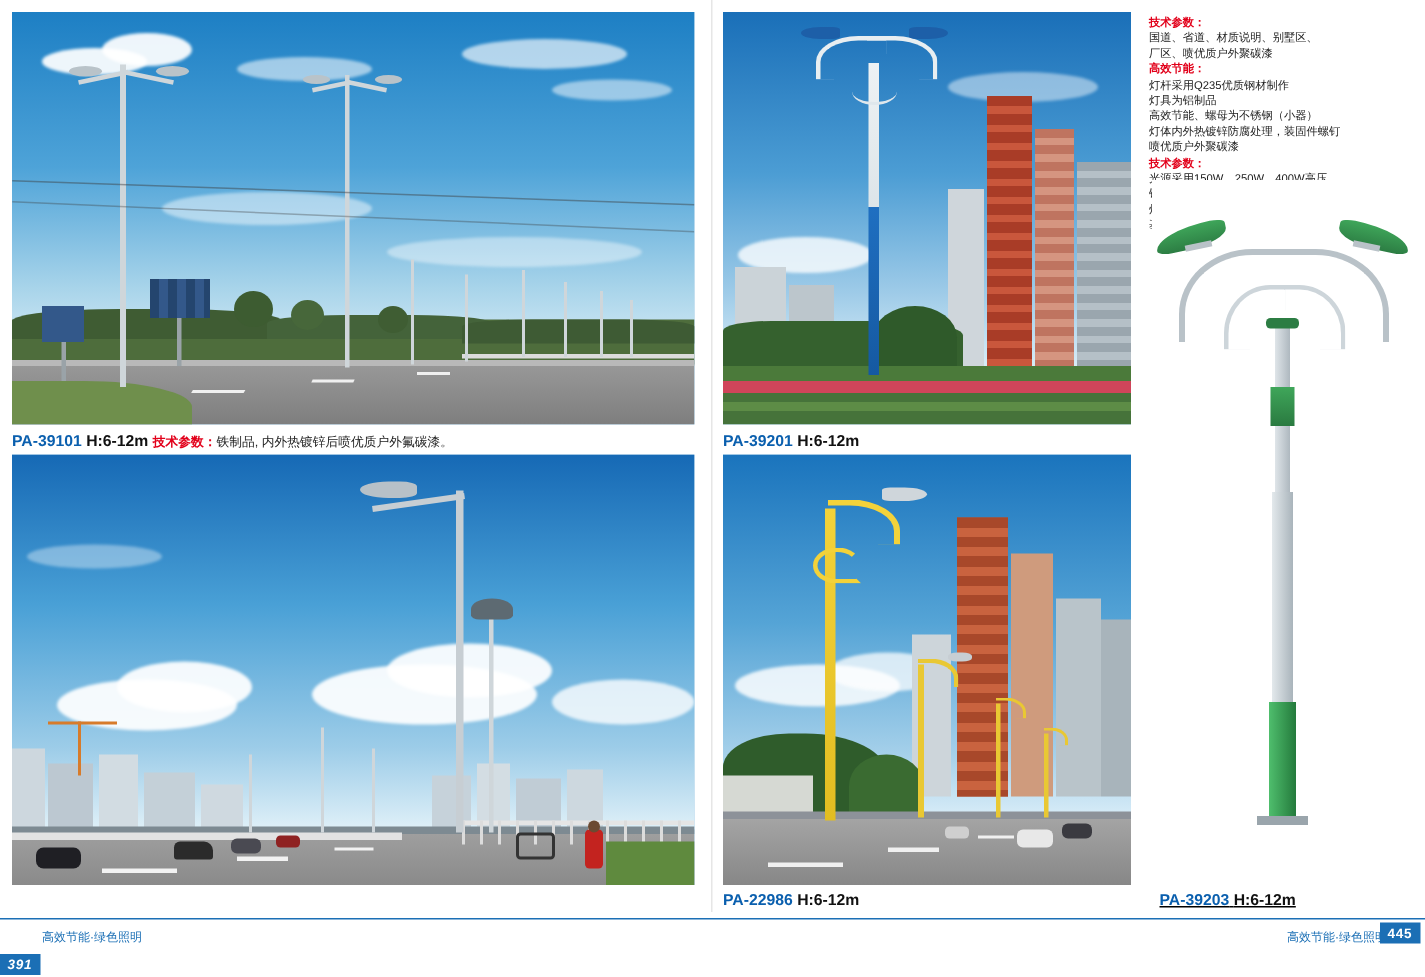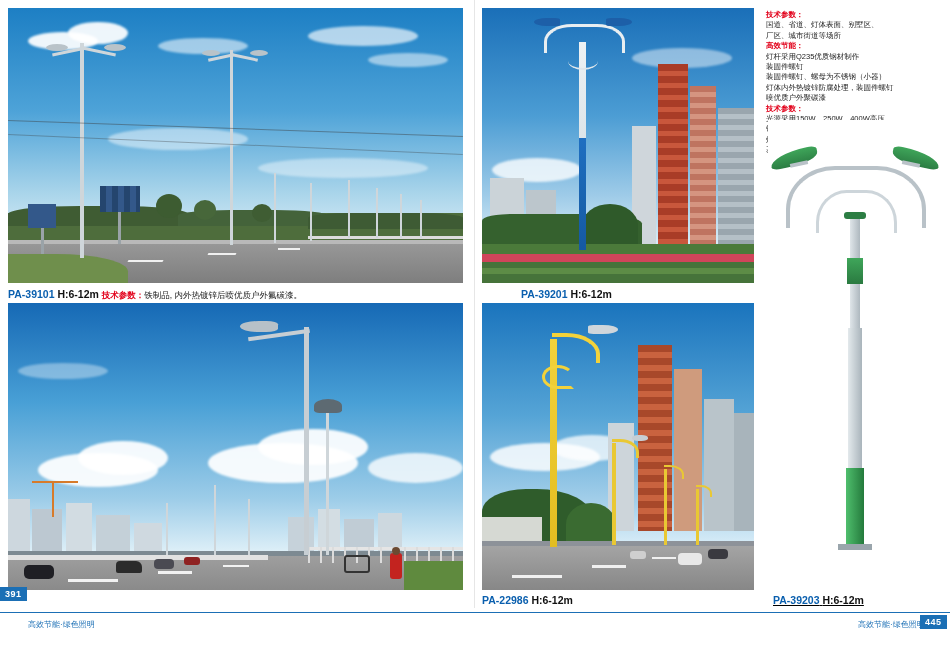--- a/index.html
+++ b/index.html
@@ -293,21 +293,21 @@
     <div style="position:absolute; left:97px; top:34px; width:7px; height:96px; background:linear-gradient(#eef2f4,#dde5e9);"></div>
     <div style="position:absolute; left:97px; top:130px; width:7px; height:112px; background:linear-gradient(#1f6fc1,#1559a1);"></div>
 
     <div style="position:absolute; left:62px; top:16px; width:44px; height:26px; border-top:3px solid #e8eef1; border-left:3px solid #e8eef1; border-radius:60% 0 0 0;"></div>
     <div style="position:absolute; left:96px; top:16px; width:44px; height:26px; border-top:3px solid #e8eef1; border-right:3px solid #e8eef1; border-radius:0 60% 0 0;"></div>
     <div style="position:absolute; left:52px; top:10px; width:26px; height:8px; background:#1d5fa8; border-radius:50% 20% 20% 50%;"></div>
     <div style="position:absolute; left:124px; top:10px; width:26px; height:8px; background:#1d5fa8; border-radius:20% 50% 50% 20%;"></div>
 
     <div style="position:absolute; left:86px; top:44px; width:30px; height:16px; border-bottom:2px solid #dfe7ec; border-radius:0 0 50% 50%;"></div>
   </div>
-  <div class="caption" style="left:482px; top:288px;margin-left:39px;">
+  <div class="caption" style="left:482px; top:288px;">
     <span class="code">PA-39201</span>
     <span class="hval">H:6-12m</span>
   </div>
 
   <div class="photo" style="left:482px; top:303px; width:272px; height:287px;">
     <div class="sky2" style="height:250px; background:linear-gradient(#1a74bd 0%, #55a4d6 45%, #a5d0ea 80%, #e2f2fa 100%);"></div>
     <div class="cloud" style="left:8px; top:140px; width:110px; height:28px; opacity:.9;"></div>
     <div class="cloud" style="left:70px; top:132px; width:80px; height:26px; opacity:.8;"></div>
 
     <div style="position:absolute; left:156px; top:42px; width:34px; height:186px; background:#b8512f;"></div>
@@ -347,26 +347,26 @@
     <div style="position:absolute; left:214px; top:186px; width:3px; height:56px; background:#e9c833;"></div>
     <div style="position:absolute; left:214px; top:182px; width:14px; height:10px; border-top:2px solid #e9c833; border-right:2px solid #e9c833; border-radius:0 70% 0 0;"></div>
   </div>
   <div class="caption" style="left:482px; top:594px;">
     <span class="code">PA-22986</span>
     <span class="hval">H:6-12m</span>
   </div>
 
   <div class="specblock" style="left:766px; top:10px;">
     <div class="hd">技术参数：</div>
-    <div>国道、省道、灯体表面、别墅区、</div>
-    <div>厂区、城市街道等场所</div>
+    <div>国道、省道、材质说明、别墅区、</div>
+    <div>厂区、喷优质户外聚碳漆</div>
     <div class="hd">高效节能：</div>
     <div>灯杆采用Q235优质钢材制作</div>
-    <div>装固件螺钉</div>
-    <div>装固件螺钉、螺母为不锈钢（小器）</div>
+    <div>灯具为铝制品</div>
+    <div>高效节能、螺母为不锈钢（小器）</div>
     <div>灯体内外热镀锌防腐处理，装固件螺钉</div>
     <div>喷优质户外聚碳漆</div>
     <div class="hd">技术参数：</div>
     <div>光源采用150W、250W、400W高压</div>
     <div>钠灯或LED光源</div>
     <div>灯具防护等级：IP55</div>
     <div>基础由本厂提供图纸制作</div>
   </div>
 
   <div style="position:absolute; left:768px; top:120px; width:174px; height:468px; background:#ffffff;">
@@ -407,20 +407,20 @@
     <div style="position:absolute; left:70px; top:424px; width:34px; height:6px; background:#9aa5ac;"></div>
 
     <div style="position:absolute; left:76px; top:92px; width:22px; height:7px; background:#2c7d43; border-radius:3px;"></div>
   </div>
   <div class="caption" style="left:773px; top:594px;text-decoration:underline;">
     <span class="code">PA-39203</span>
     <span class="hval">H:6-12m</span>
   </div>
 
   <div class="footer-line" style="top:612px;"></div>
-  <div class="pagenum" style="left:0px; top:587px;">391</div>
+  <div class="pagenum" style="left:0px; top:636px;font-style:italic;">391</div>
   <div class="footer-txt" style="left:28px; top:619px;">高效节能·绿色照明</div>
   <div class="footer-txt" style="left:858px; top:619px;">高效节能·绿色照明</div>
   <div class="pagenum" style="left:920px; top:615px;">445</div>
 
   <div class="gutter" style="left:474px; top:0; height:608px;"></div>
 
 </div>
 
 </body></html>

